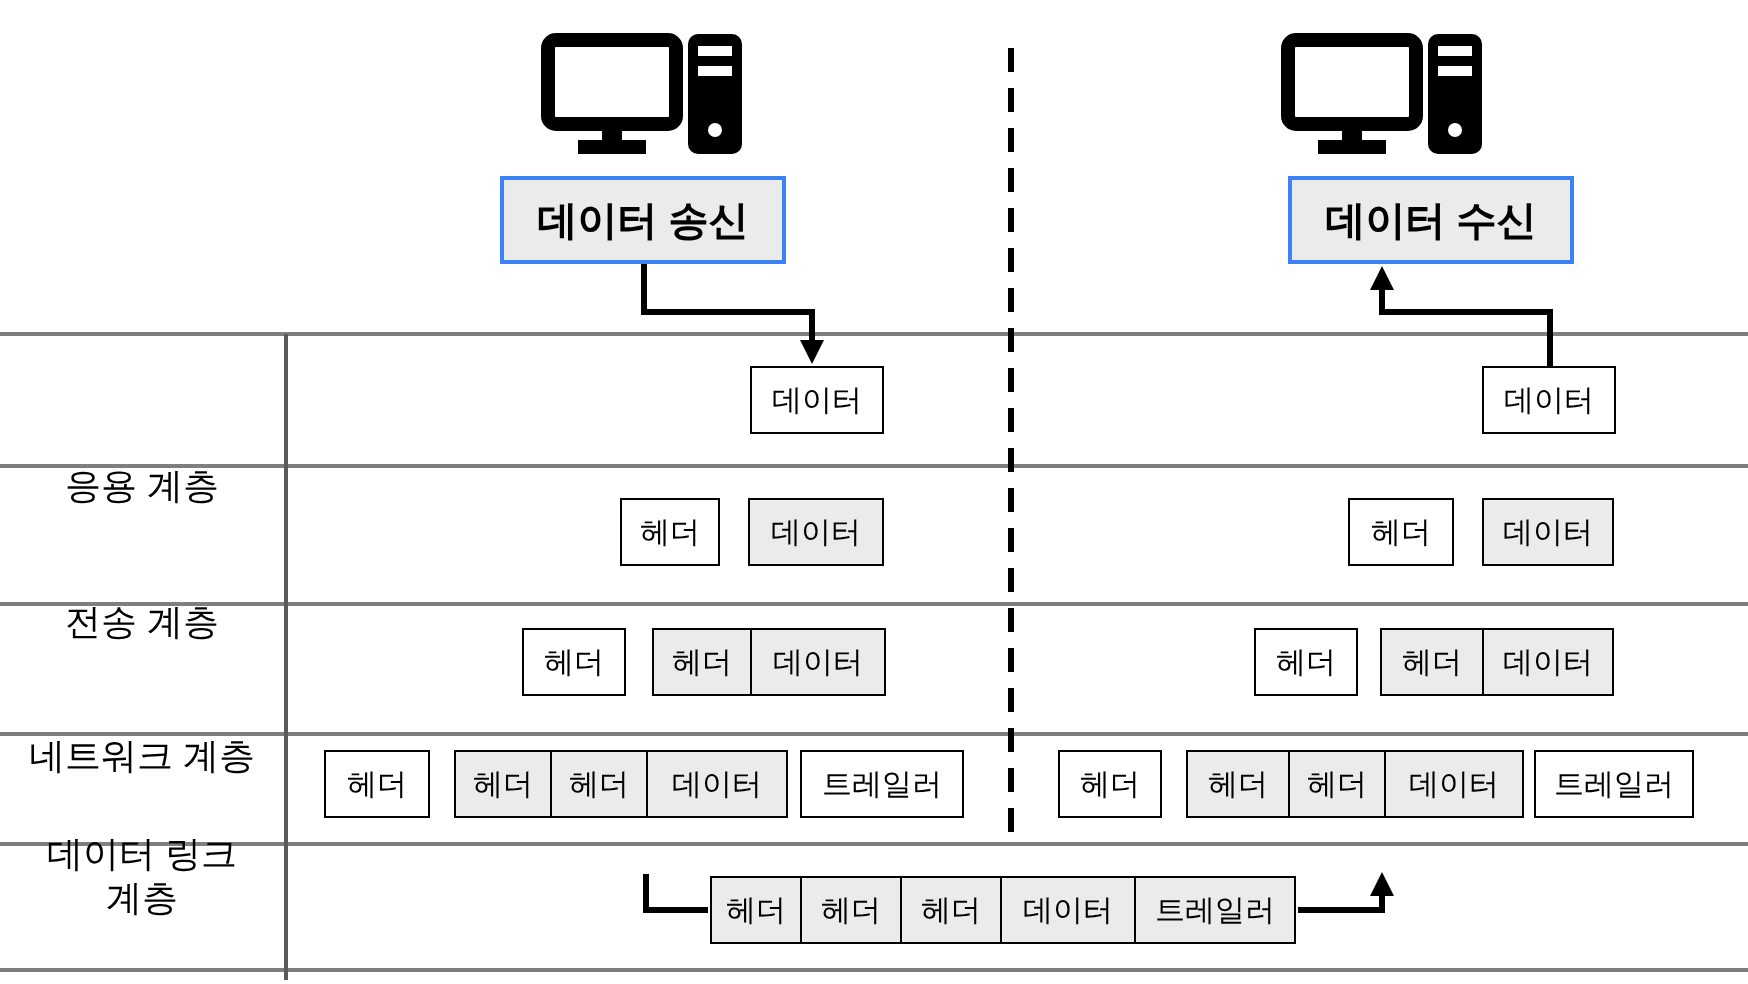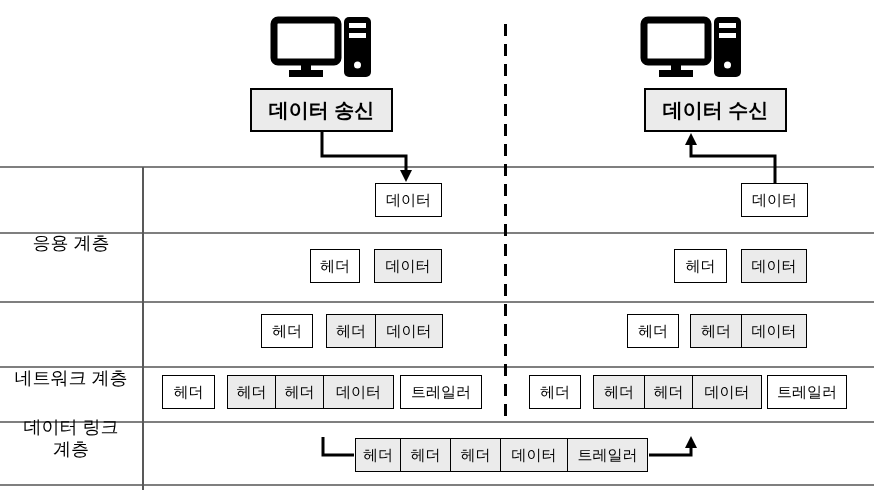--- a/index.html
+++ b/index.html
@@ -26,21 +26,21 @@
   }
   .gray{background:#ebebeb;}
   .group{position:absolute;display:flex;}
   .group .cell{
     height:34px;box-sizing:border-box;border:1px solid #000;background:#ebebeb;
     display:flex;align-items:center;justify-content:center;font-size:15px;white-space:nowrap;
   }
   .group .cell + .cell{margin-left:-1px;}
   
   .endpoint-title{
-    position:absolute;height:44px;box-sizing:border-box;border:2px solid #000000;background:#ebebeb;
+    position:absolute;height:44px;box-sizing:border-box;border:2px solid #3b82f6;background:#ebebeb;
     display:flex;align-items:center;justify-content:center;font-size:20px;font-weight:bold;
   }
   .computer{position:absolute;}
   svg{display:block;}
   #connectors{position:absolute;left:0;top:0;pointer-events:none;}
 </style>
 </head>
 <body>
 
 <div id="canvas">
@@ -75,20 +75,21 @@
       <rect x="79" y="7" width="17" height="5" fill="#fff"></rect>
       <rect x="79" y="17" width="17" height="5" fill="#fff"></rect>
       <circle cx="87.5" cy="49" r="3.5" fill="#fff"></circle>
     </svg>
   </div>
 
   <div class="endpoint-title" style="left:250px;top:88px;width:143px">데이터 송신</div>
   <div class="endpoint-title" style="left:644px;top:88px;width:143px">데이터 수신</div>
 
   <div class="layer-label" style="top:167px;height:65px">응용 계층</div>
+  <div class="layer-label" style="top:233px;height:68px">전송 계층</div>
   <div class="layer-label" style="top:367px;height:54px;padding:0 18px;box-sizing:border-box">데이터 링크 계층</div>
   <div class="layer-label" style="top:302px;height:64px">네트워크 계층</div>
   <div class="layer-label" style="top:447px;height:62px">물리 계층</div>
 
   <div class="box" style="left:375px;top:183px;width:67px">데이터</div>
 
   <div class="box" style="left:310px;top:249px;width:50px">헤더</div>
   <div class="box gray" style="left:374px;top:249px;width:68px">데이터</div>
 
   <div class="box" style="left:261px;top:314px;width:52px">헤더</div>

